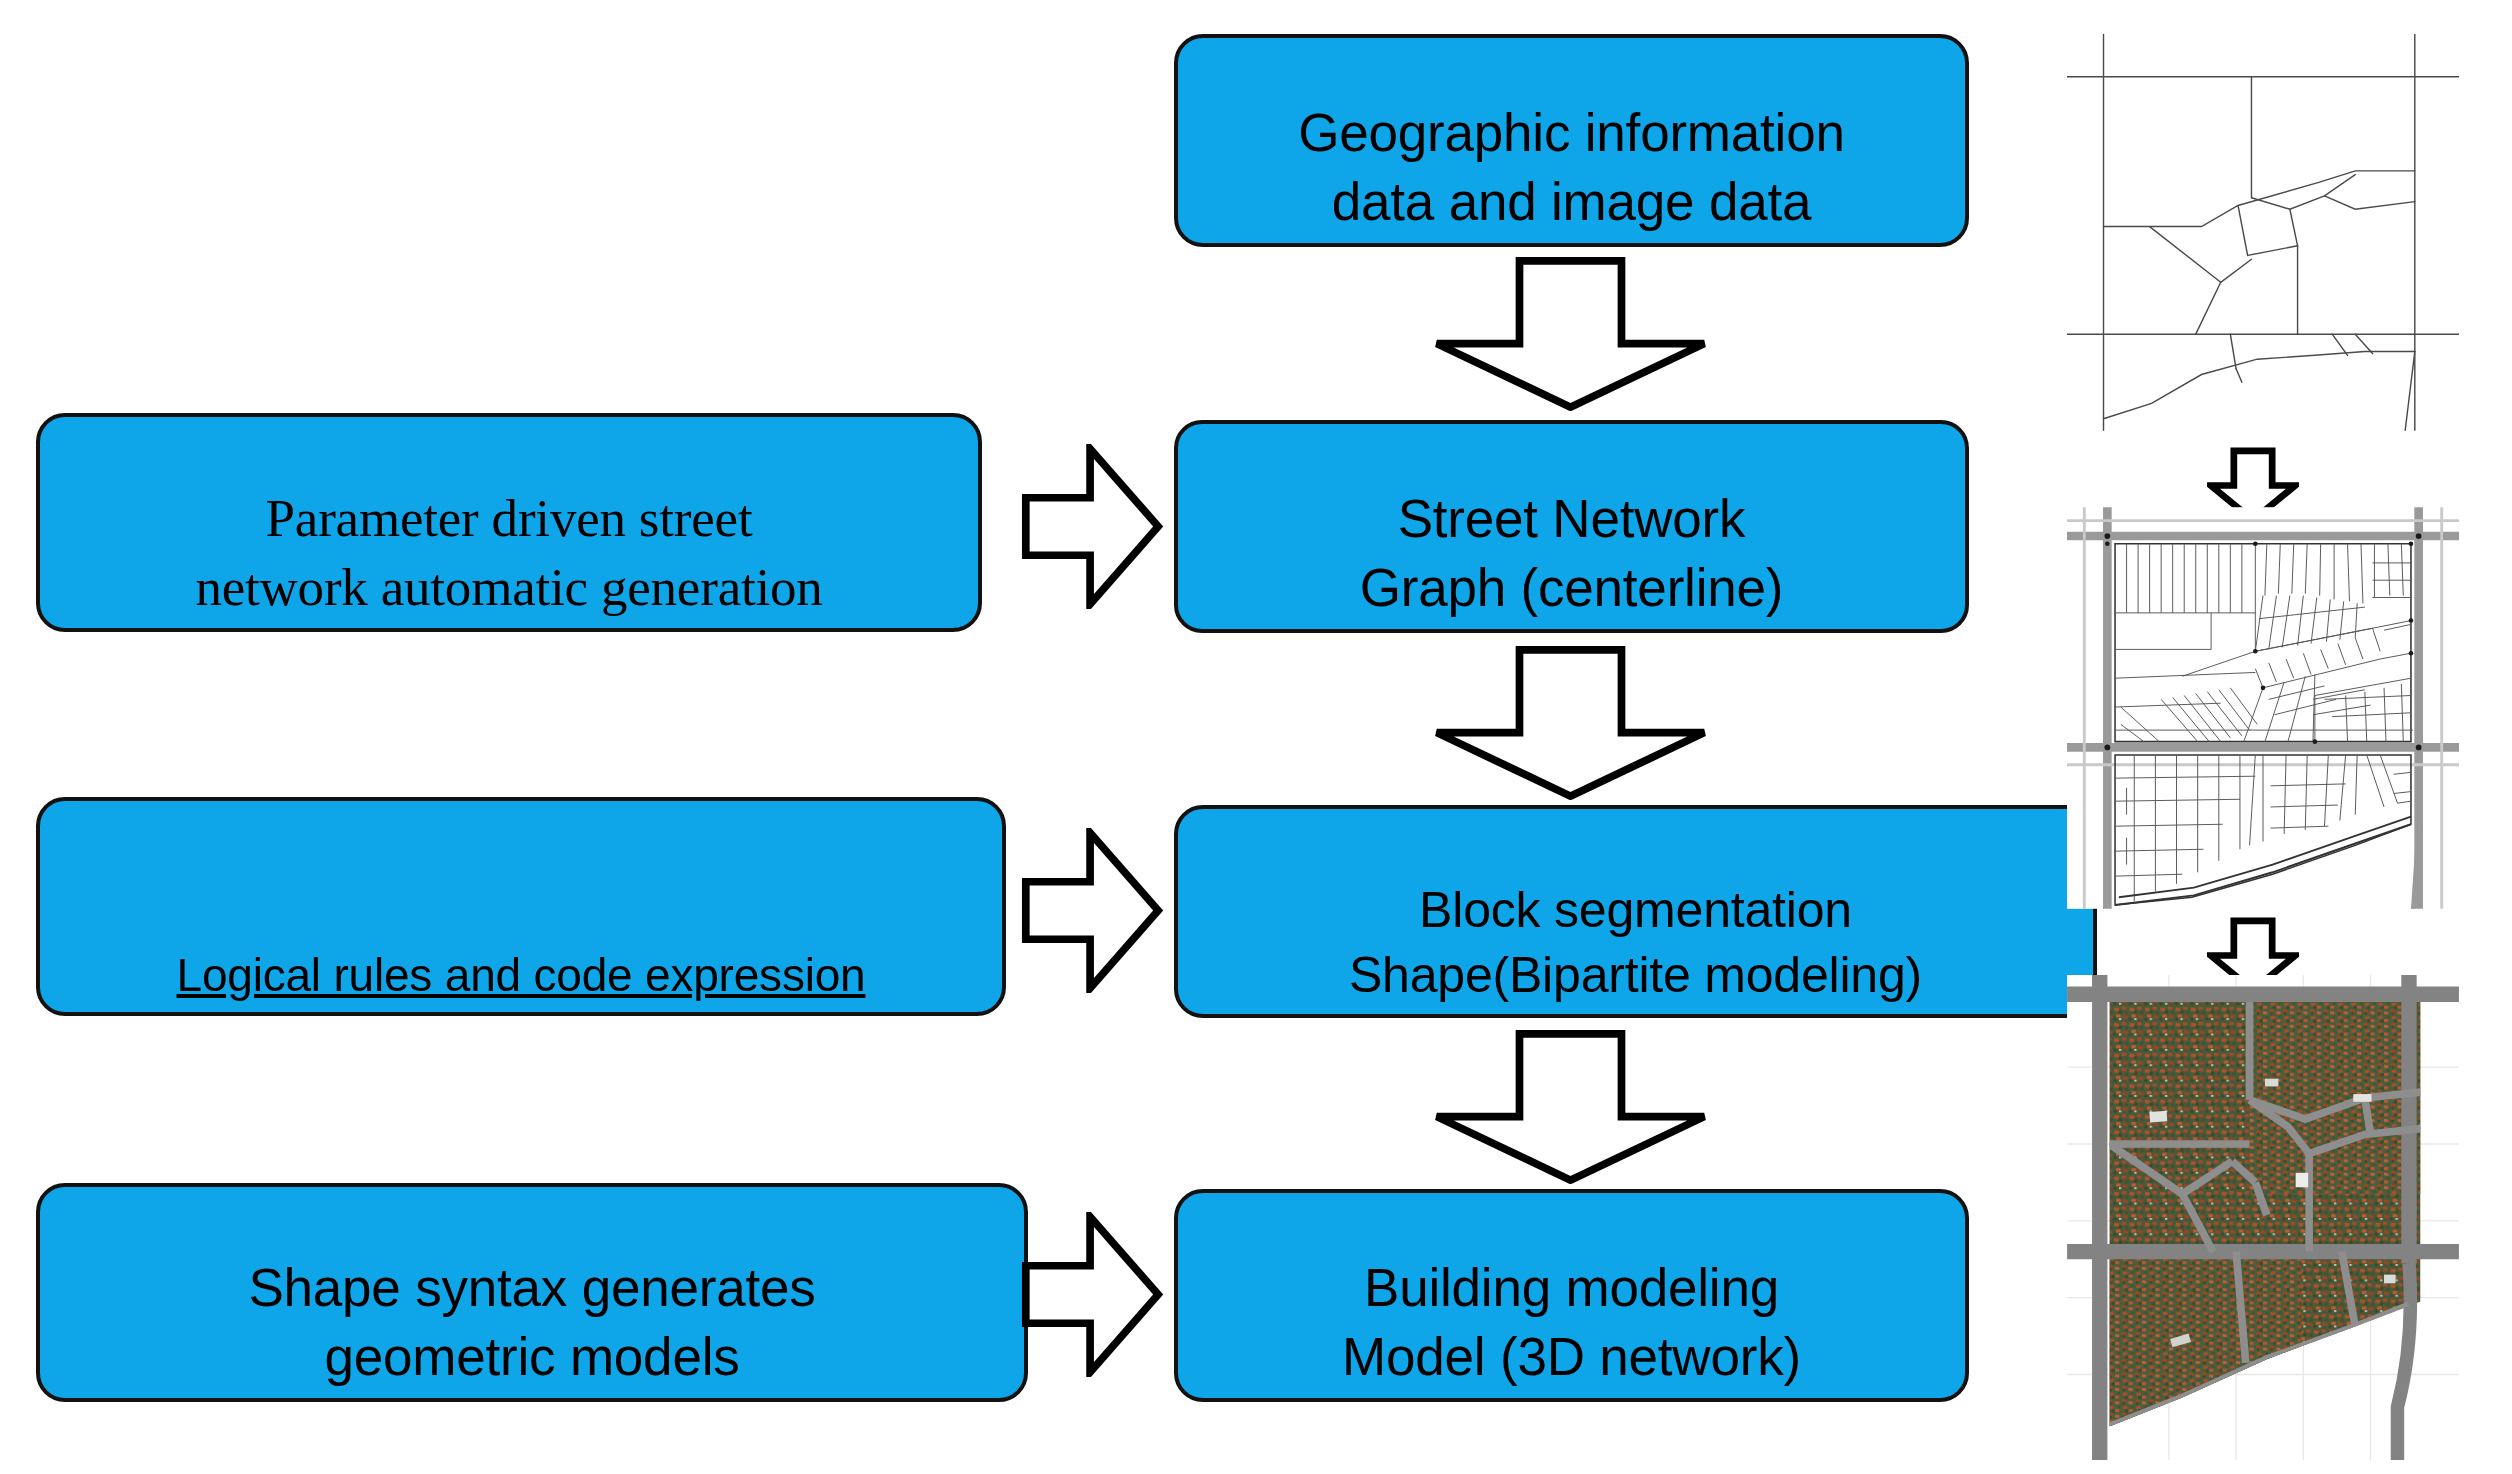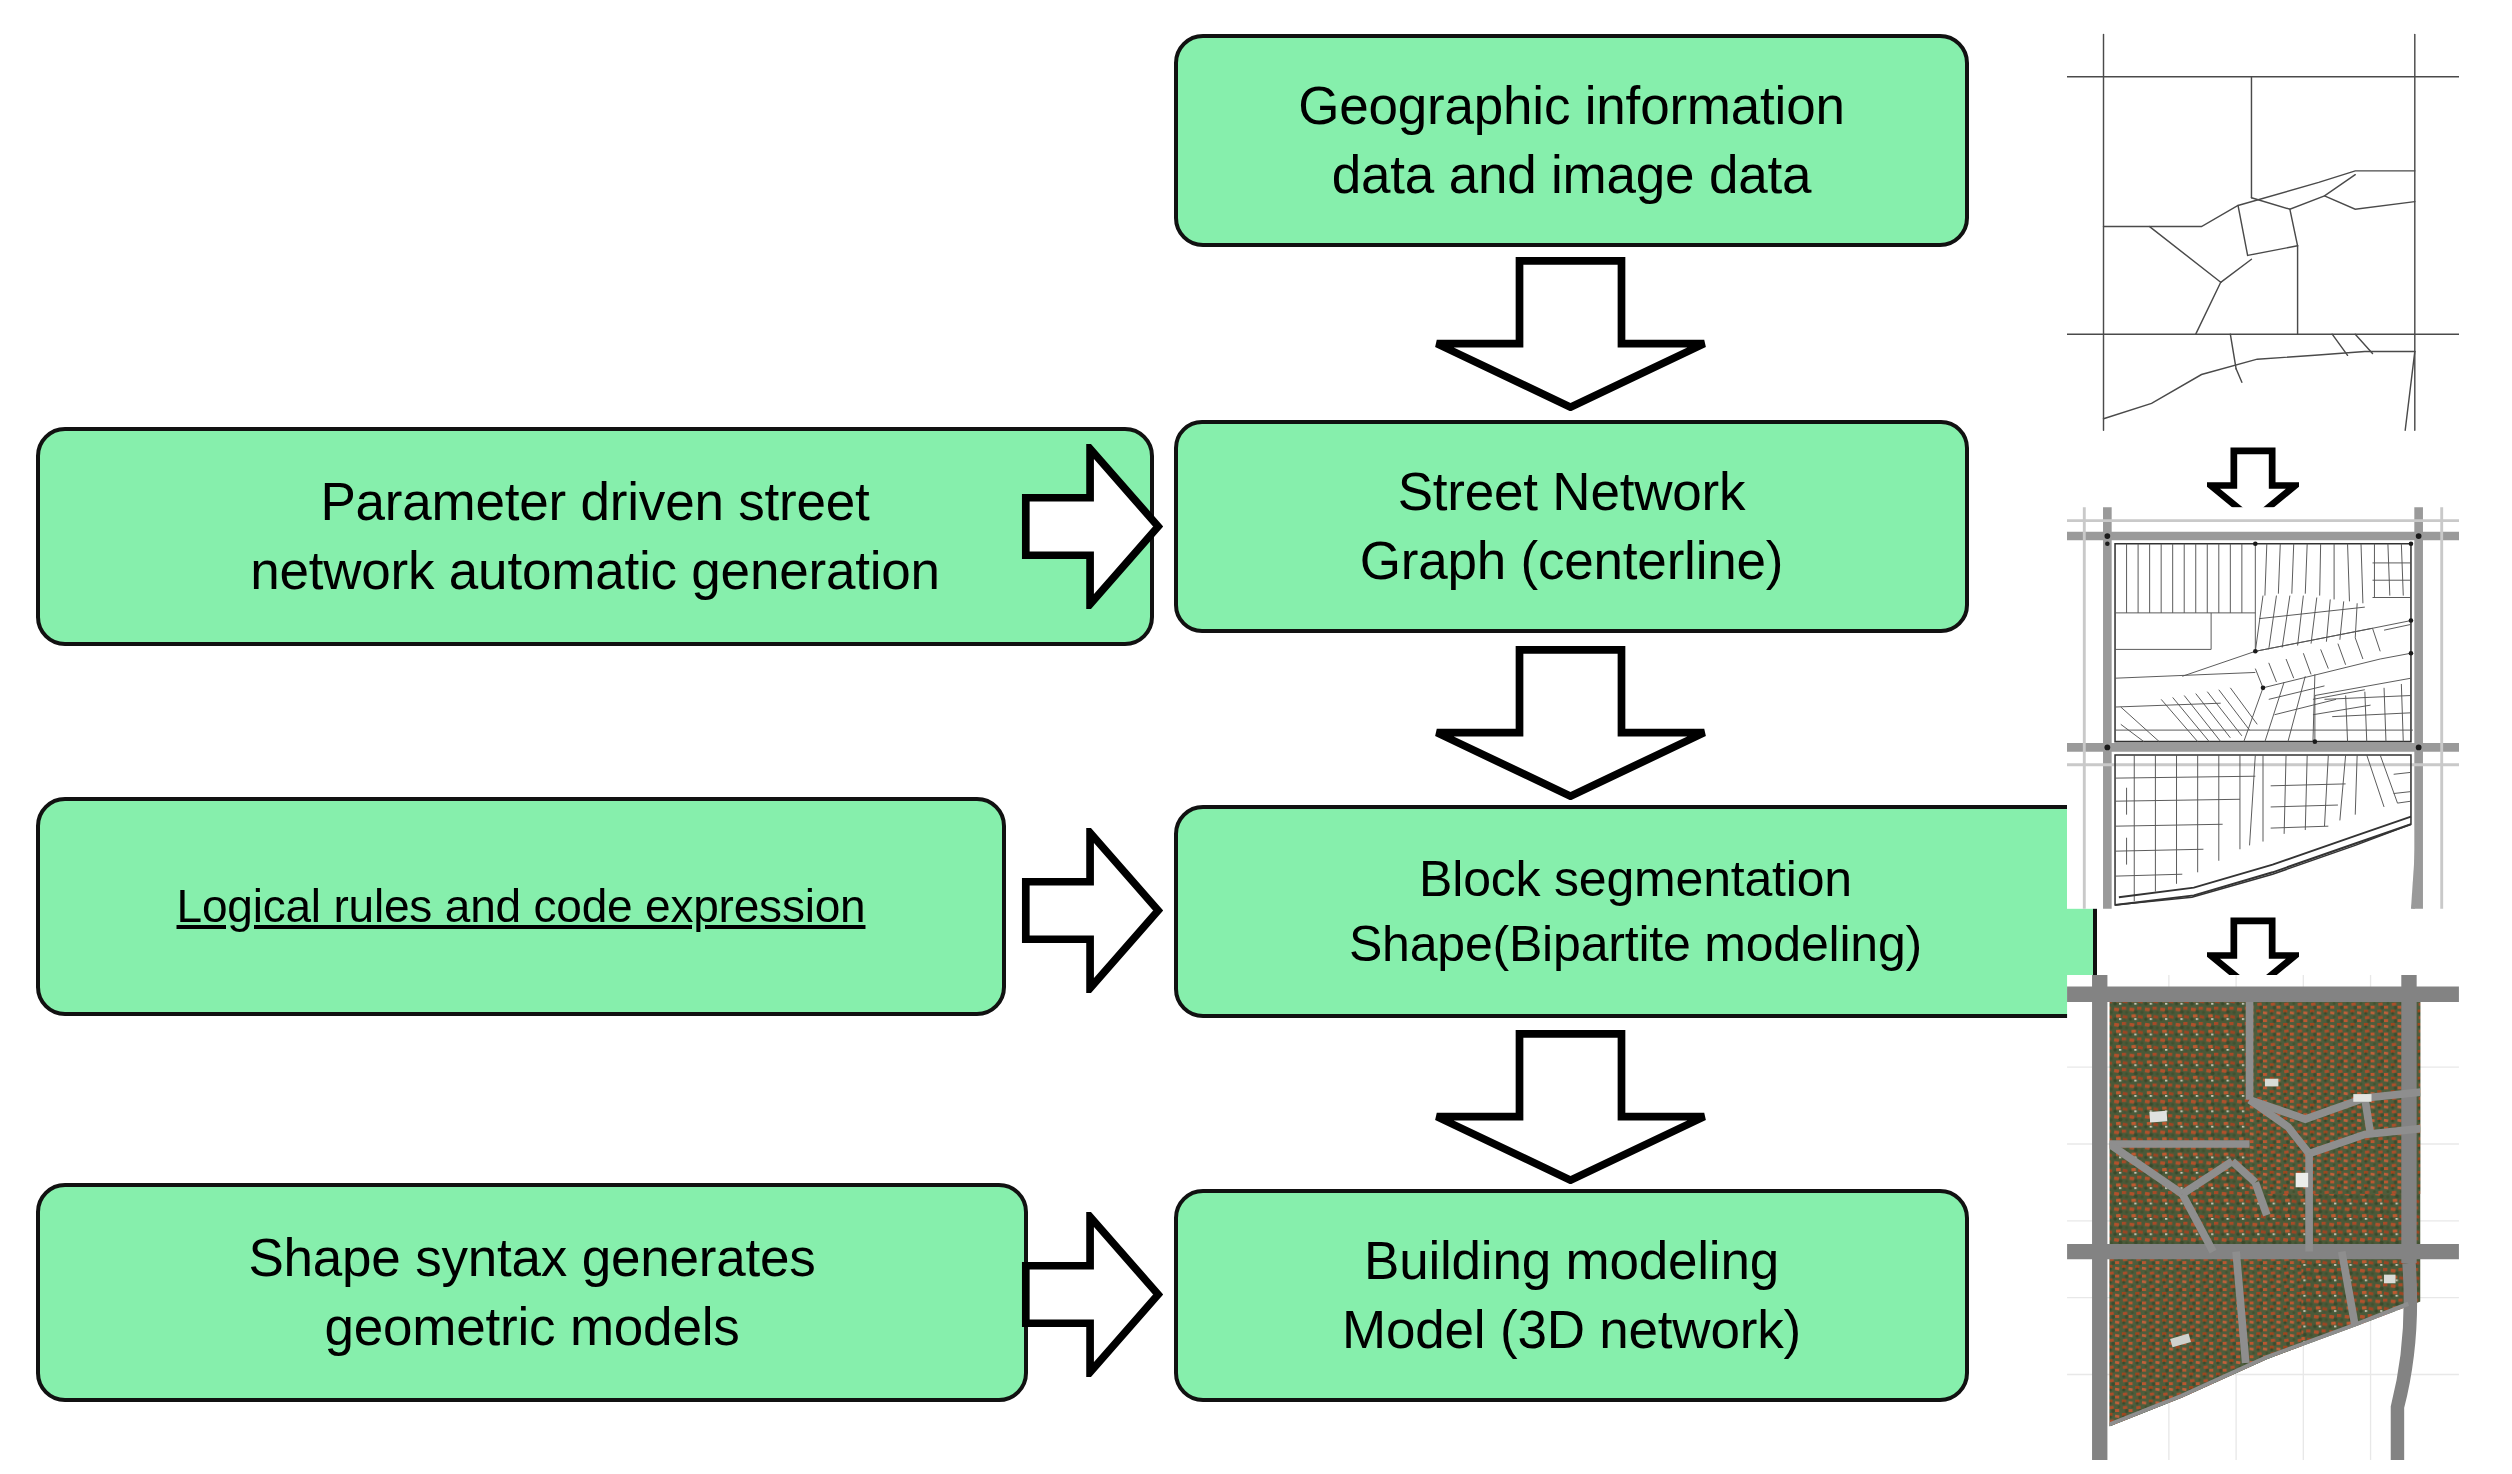--- a/index.html
+++ b/index.html
@@ -17,43 +17,43 @@
     -webkit-font-smoothing: antialiased;
   }
 
   #canvas { position: absolute; inset: 0; }
 
   
   .node {
     position: absolute;
     border: 4.8px solid #111111;
     border-radius: 29px;
-    background: #86efac;
+    background: #0ea5e9;
     display: flex;
-    align-items: center;
+    align-items: flex-end;
     justify-content: center;
     text-align: center;
     line-height: 1.30;
     padding: 5.8px 17.3px;
     letter-spacing: -0.2px;
   }
   .node .txt { display: block; width: 100%; }
   .node .l1, .node .l2 { display: block; white-space: nowrap; }
 
   .fs-lg { font-size: 53px; }
   .fs-md { font-size: 50px; }
   .fs-sm { font-size: 46px; text-decoration: underline; }
 
   
   .n-gis    { left: 1174px; top:  34px; width: 795px; height: 213px; }
   .n-street { left: 1174px; top: 420px; width: 795px; height: 213px; border-radius: 28px; }
   .n-block  { left: 1174px; top: 805px; width: 923px; height: 213px; }
   .n-build  { left: 1174px; top: 1189px; width: 795px; height: 213px; }
 
-  .n-param  { left:  36px; top: 427px; width: 1118px; height: 219px; }
+  .n-param  { left:  36px; top: 413px; width: 946px; height: 219px; font-family: Liberation Serif, serif; }
   .n-rules  { left:  36px; top: 797px; width: 970px; height: 219px; }
   .n-syntax { left:  36px; top: 1183px; width: 992px; height: 219px; }
 
   
   .arrow { position: absolute; }
   .arrow svg { display: block; width: 100%; height: 100%; }
 
   .a-down-1 { left: 1431px; top: 257px;  width: 279px; height: 154px; }
   .a-down-2 { left: 1431px; top: 646px;  width: 279px; height: 154px; }
   .a-down-3 { left: 1431px; top: 1030px; width: 279px; height: 154px; }

